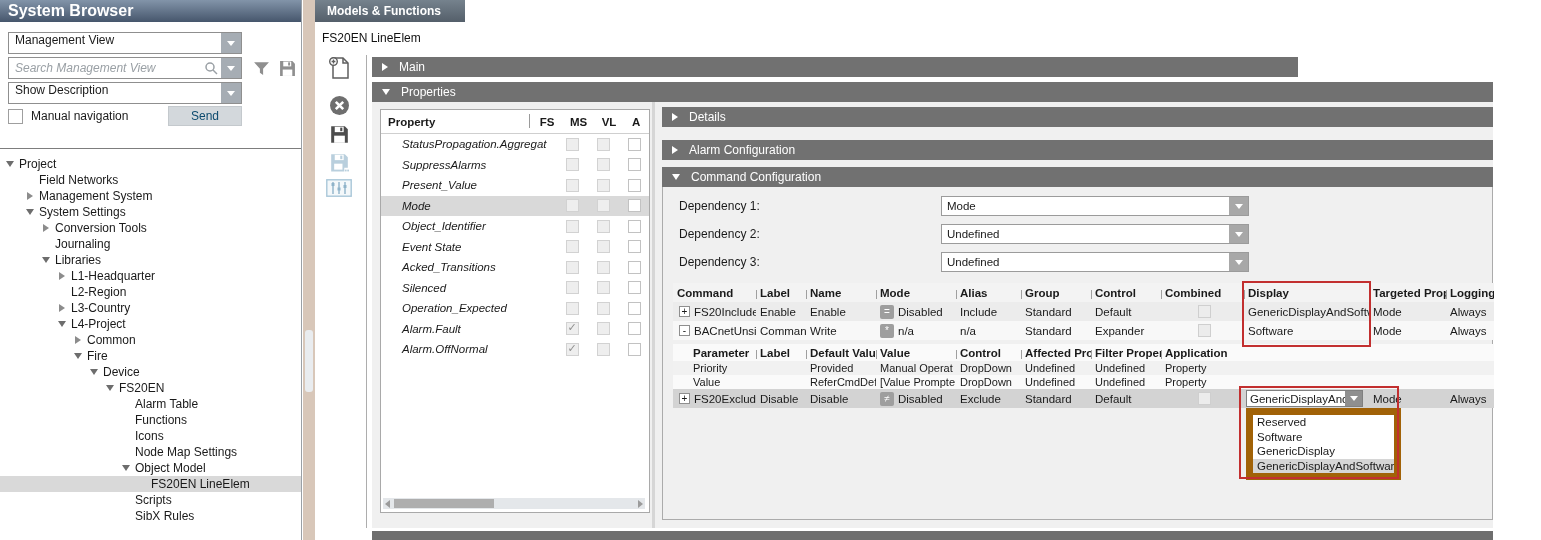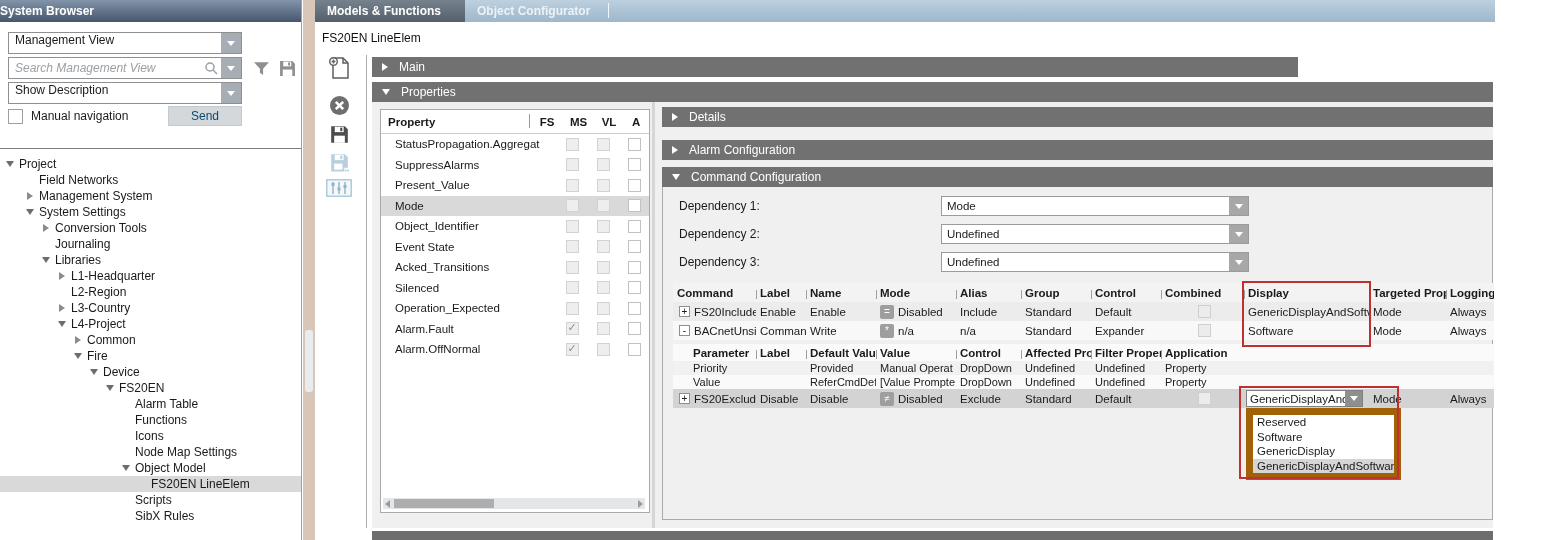--- a/index.html
+++ b/index.html
@@ -1,20 +1,20 @@
 <!DOCTYPE html>
 <html><head>
 <meta charset="utf-8">
 <style>
   html,body{margin:0;padding:0;}
   body{width:1541px;height:540px;position:relative;background:#fff;overflow:hidden;
        font-family:"Liberation Sans",sans-serif;color:#1a1a1a;}
   
   #system-browser{position:absolute;left:0;top:0;width:302px;height:540px;background:#fff;border-right:1px solid #9aa0a6;box-sizing:border-box;}
-  .sb-header{height:22px;background:linear-gradient(#8294a9,#46566c);color:#fff;font-weight:bold;font-size:12px;line-height:22px;}
+  .sb-header{height:22px;background:linear-gradient(#8294a9,#46566c);color:#fff;font-weight:bold;font-size:16px;line-height:22px;padding-left:8px;}
   .combo{position:absolute;left:8px;width:234px;height:22px;background:#fff;border:1px solid #8f8f8f;box-sizing:border-box;display:flex;align-items:flex-start;font-size:12px;}
   .combo .ct{flex:1;padding-left:6px;white-space:nowrap;overflow:hidden;}
   .combo-btn{width:20px;height:100%;background:#a6adb4;display:flex;align-items:center;justify-content:center;flex:none;}
   .tri-w{width:0;height:0;border-left:4px solid transparent;border-right:4px solid transparent;border-top:5px solid #fff;}
   #view-combo{top:32px;} #desc-combo{top:82px;}
   #search-row{position:absolute;top:57px;left:8px;display:flex;align-items:center;}
   .search-box{width:234px;height:22px;border:1px solid #8f8f8f;background:#fff;display:flex;align-items:center;box-sizing:border-box;}
   .search-box input{border:none;outline:none;flex:1;min-width:0;font-size:12px;padding-left:6px;font-family:inherit;background:transparent;}
   .search-box input::placeholder{color:#9aa0a5;font-style:italic;}
   .sr-extra{display:flex;align-items:center;gap:9px;margin-left:11px;}
@@ -55,21 +55,21 @@
   
   #prop-table{position:absolute;left:8px;top:7px;width:270px;height:404px;background:#fff;border:1px solid #a9a9a9;box-sizing:border-box;overflow:hidden;}
   .pt-header{height:23px;display:flex;align-items:center;font-weight:bold;font-size:11.5px;border-bottom:1px solid #cfcfcf;position:relative;}
   .ph-prop{width:150px;padding-left:7px;box-sizing:border-box;}
   .ph-sep{position:absolute;left:148px;top:4px;height:14px;width:1px;background:#9a9a9a;}
   .ccell{width:32px;display:flex;justify-content:center;flex:none;}
   .ccell.ms{width:31px;} .ccell.vl{width:30px;}
   .ph-extra{width:12px;overflow:hidden;margin-left:8px;}
   .prow{height:20.5px;display:flex;align-items:center;font-size:11.5px;}
   .prow.sel{background:#d9d9d9;}
-  .pname{width:176px;padding-left:14px;white-space:nowrap;overflow:hidden;box-sizing:border-box;}
+  .pname{width:176px;padding-left:21px;white-space:nowrap;overflow:hidden;box-sizing:border-box;font-style:italic;}
   .pcb{width:13px;height:13px;border:1px solid #d2d2d2;background:#eee;position:relative;box-sizing:border-box;}
   .pcb.vlc{background:#fff;border-color:#c2c2c2;}
   .pcb.checked::after{content:"\2713";position:absolute;left:1px;top:-2px;font-size:11px;color:#8f8f8f;}
   #pt-scroll{position:absolute;left:2px;bottom:3px;width:262px;height:11px;background:#e4e7ea;display:flex;align-items:center;}
   .sba-l{width:0;height:0;border-top:4px solid transparent;border-bottom:4px solid transparent;border-right:5px solid #9b9b9b;margin-left:2px;}
   .sba-r{width:0;height:0;border-top:4px solid transparent;border-bottom:4px solid transparent;border-left:5px solid #9b9b9b;margin-left:auto;margin-right:2px;}
   .sb-thumb{width:100px;height:9px;background:#aeaeae;margin-left:4px;}
   #mid-split{position:absolute;left:280px;top:0;width:3px;height:426px;background:#d6d6d6;}
   #details-header{left:290px;top:5px;width:831px;}
   #alarm-header{left:290px;top:38px;width:831px;}
@@ -284,24 +284,20 @@
       </div>
   </div>
 </aside>
 
 <div id="splitter">
     <div class="split-handle"></div>
   </div>
 
 <div id="tabbar">
   <div class="tab-active"><span>Models &amp; Functions</span></div>
-  <div class="tab-strip">
-    <div class="tab-inactive"><span>Object Configurator</span></div>
-    <div class="tab-div"></div>
-  </div>
 </div>
 
 <div id="breadcrumb">FS20EN LineElem</div>
 
 <div class="tbtn" id="tb1">
   <svg width="22" height="24" viewBox="0 0 22 24">
       <path d="M5 2 h10 l5 5 v15 h-15 z" fill="#fff" stroke="#5f5f5f" stroke-width="1.5"></path>
       <path d="M15 2 v5 h5" fill="none" stroke="#5f5f5f" stroke-width="1.5"></path>
       <circle cx="5.5" cy="5.5" r="3.8" fill="#fff" stroke="#5f5f5f" stroke-width="1.4"></circle>
       <path d="M5.5 3.6 v3.8 M3.6 5.5 h3.8" stroke="#5f5f5f" stroke-width="1.3"></path>

